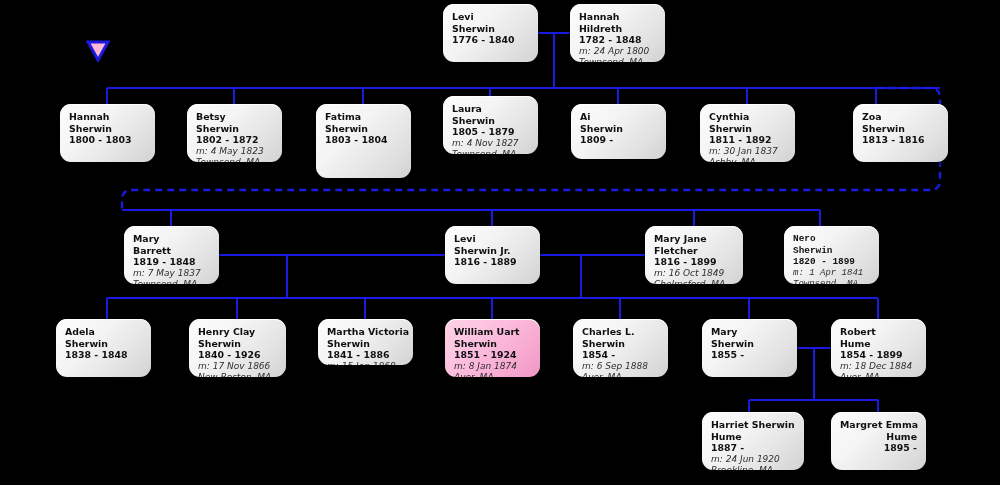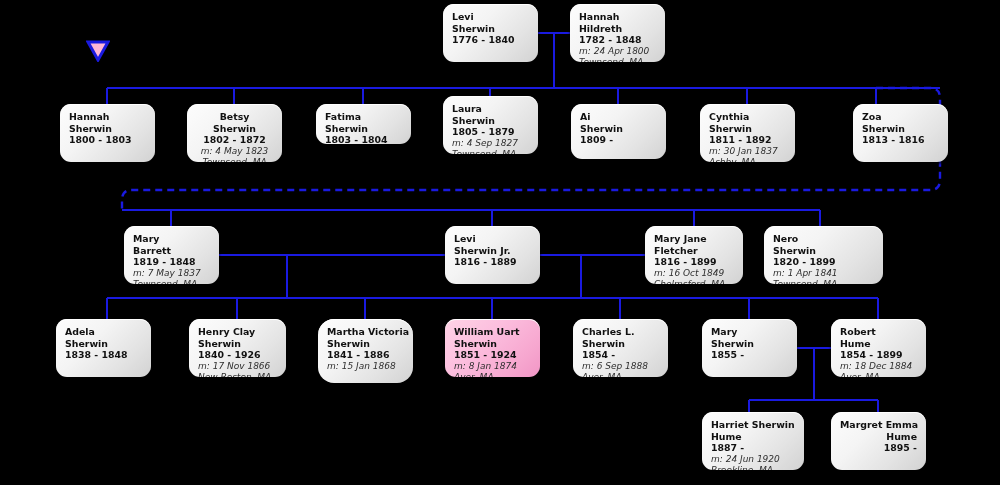--- a/index.html
+++ b/index.html
@@ -131,37 +131,37 @@
         <div class="nm">Hildreth</div>
         <div class="yr">1782 - 1848</div>
         <div class="mr">m: 24 Apr 1800</div>
         <div class="pl">Townsend, MA</div>
       </div>
       <div class="node" style="left: 60px; top: 104px; width: 95px; height: 58px;">
         <div class="nm">Hannah</div>
         <div class="nm">Sherwin</div>
         <div class="yr">1800 - 1803</div>
       </div>
-      <div class="node" style="left: 187px; top: 104px; width: 95px; height: 58px; text-align: center;">
+      <div class="node" style="left: 187px; top: 104px; width: 95px; height: 58px;">
         <div class="nm">Betsy</div>
         <div class="nm">Sherwin</div>
         <div class="yr">1802 - 1872</div>
         <div class="mr">m: 4 May 1823</div>
         <div class="pl">Townsend, MA</div>
       </div>
-      <div class="node" style="left: 316px; top: 104px; width: 95px; height: 40px;">
+      <div class="node" style="left: 316px; top: 104px; width: 95px; height: 74px;">
         <div class="nm">Fatima</div>
         <div class="nm">Sherwin</div>
         <div class="yr">1803 - 1804</div>
       </div>
       <div class="node" style="left: 443px; top: 96px; width: 95px; height: 58px;">
         <div class="nm">Laura</div>
         <div class="nm">Sherwin</div>
         <div class="yr">1805 - 1879</div>
-        <div class="mr">m: 4 Sep 1827</div>
+        <div class="mr">m: 4 Nov 1827</div>
         <div class="pl">Townsend, MA</div>
       </div>
       <div class="node" style="left: 571px; top: 104px; width: 95px; height: 55px;">
         <div class="nm">Ai</div>
         <div class="nm">Sherwin</div>
         <div class="yr">1809 -</div>
       </div>
       <div class="node" style="left: 700px; top: 104px; width: 95px; height: 58px;">
         <div class="nm">Cynthia</div>
         <div class="nm">Sherwin</div>
@@ -186,40 +186,40 @@
         <div class="nm">Sherwin Jr.</div>
         <div class="yr">1816 - 1889</div>
       </div>
       <div class="node" style="left: 645px; top: 226px; width: 98px; height: 58px;">
         <div class="nm">Mary Jane</div>
         <div class="nm">Fletcher</div>
         <div class="yr">1816 - 1899</div>
         <div class="mr">m: 16 Oct 1849</div>
         <div class="pl">Chelmsford, MA</div>
       </div>
-      <div class="node" style="left: 764px; top: 226px; width: 119px; height: 58px;">
+      <div class="node" style="left: 784px; top: 226px; width: 95px; height: 58px; font-family: Liberation Mono, monospace;">
         <div class="nm">Nero</div>
         <div class="nm">Sherwin</div>
         <div class="yr">1820 - 1899</div>
         <div class="mr">m: 1 Apr 1841</div>
         <div class="pl">Townsend, MA</div>
       </div>
       <div class="node" style="left: 56px; top: 319px; width: 95px; height: 58px;">
         <div class="nm">Adela</div>
         <div class="nm">Sherwin</div>
         <div class="yr">1838 - 1848</div>
       </div>
       <div class="node" style="left: 189px; top: 319px; width: 97px; height: 58px;">
         <div class="nm">Henry Clay</div>
         <div class="nm">Sherwin</div>
         <div class="yr">1840 - 1926</div>
         <div class="mr">m: 17 Nov 1866</div>
         <div class="pl">New Boston, MA</div>
       </div>
-      <div class="node" style="left: 318px; top: 319px; width: 95px; height: 64px; border-radius: 16px;">
+      <div class="node" style="left: 318px; top: 319px; width: 95px; height: 46px;">
         <div class="nm">Martha Victoria</div>
         <div class="nm">Sherwin</div>
         <div class="yr">1841 - 1886</div>
         <div class="mr">m: 15 Jan 1868</div>
       </div>
       <div class="node highlight" style="left: 445px; top: 319px; width: 95px; height: 58px;">
         <div class="nm">William Uart</div>
         <div class="nm">Sherwin</div>
         <div class="yr">1851 - 1924</div>
         <div class="mr">m: 8 Jan 1874</div>

